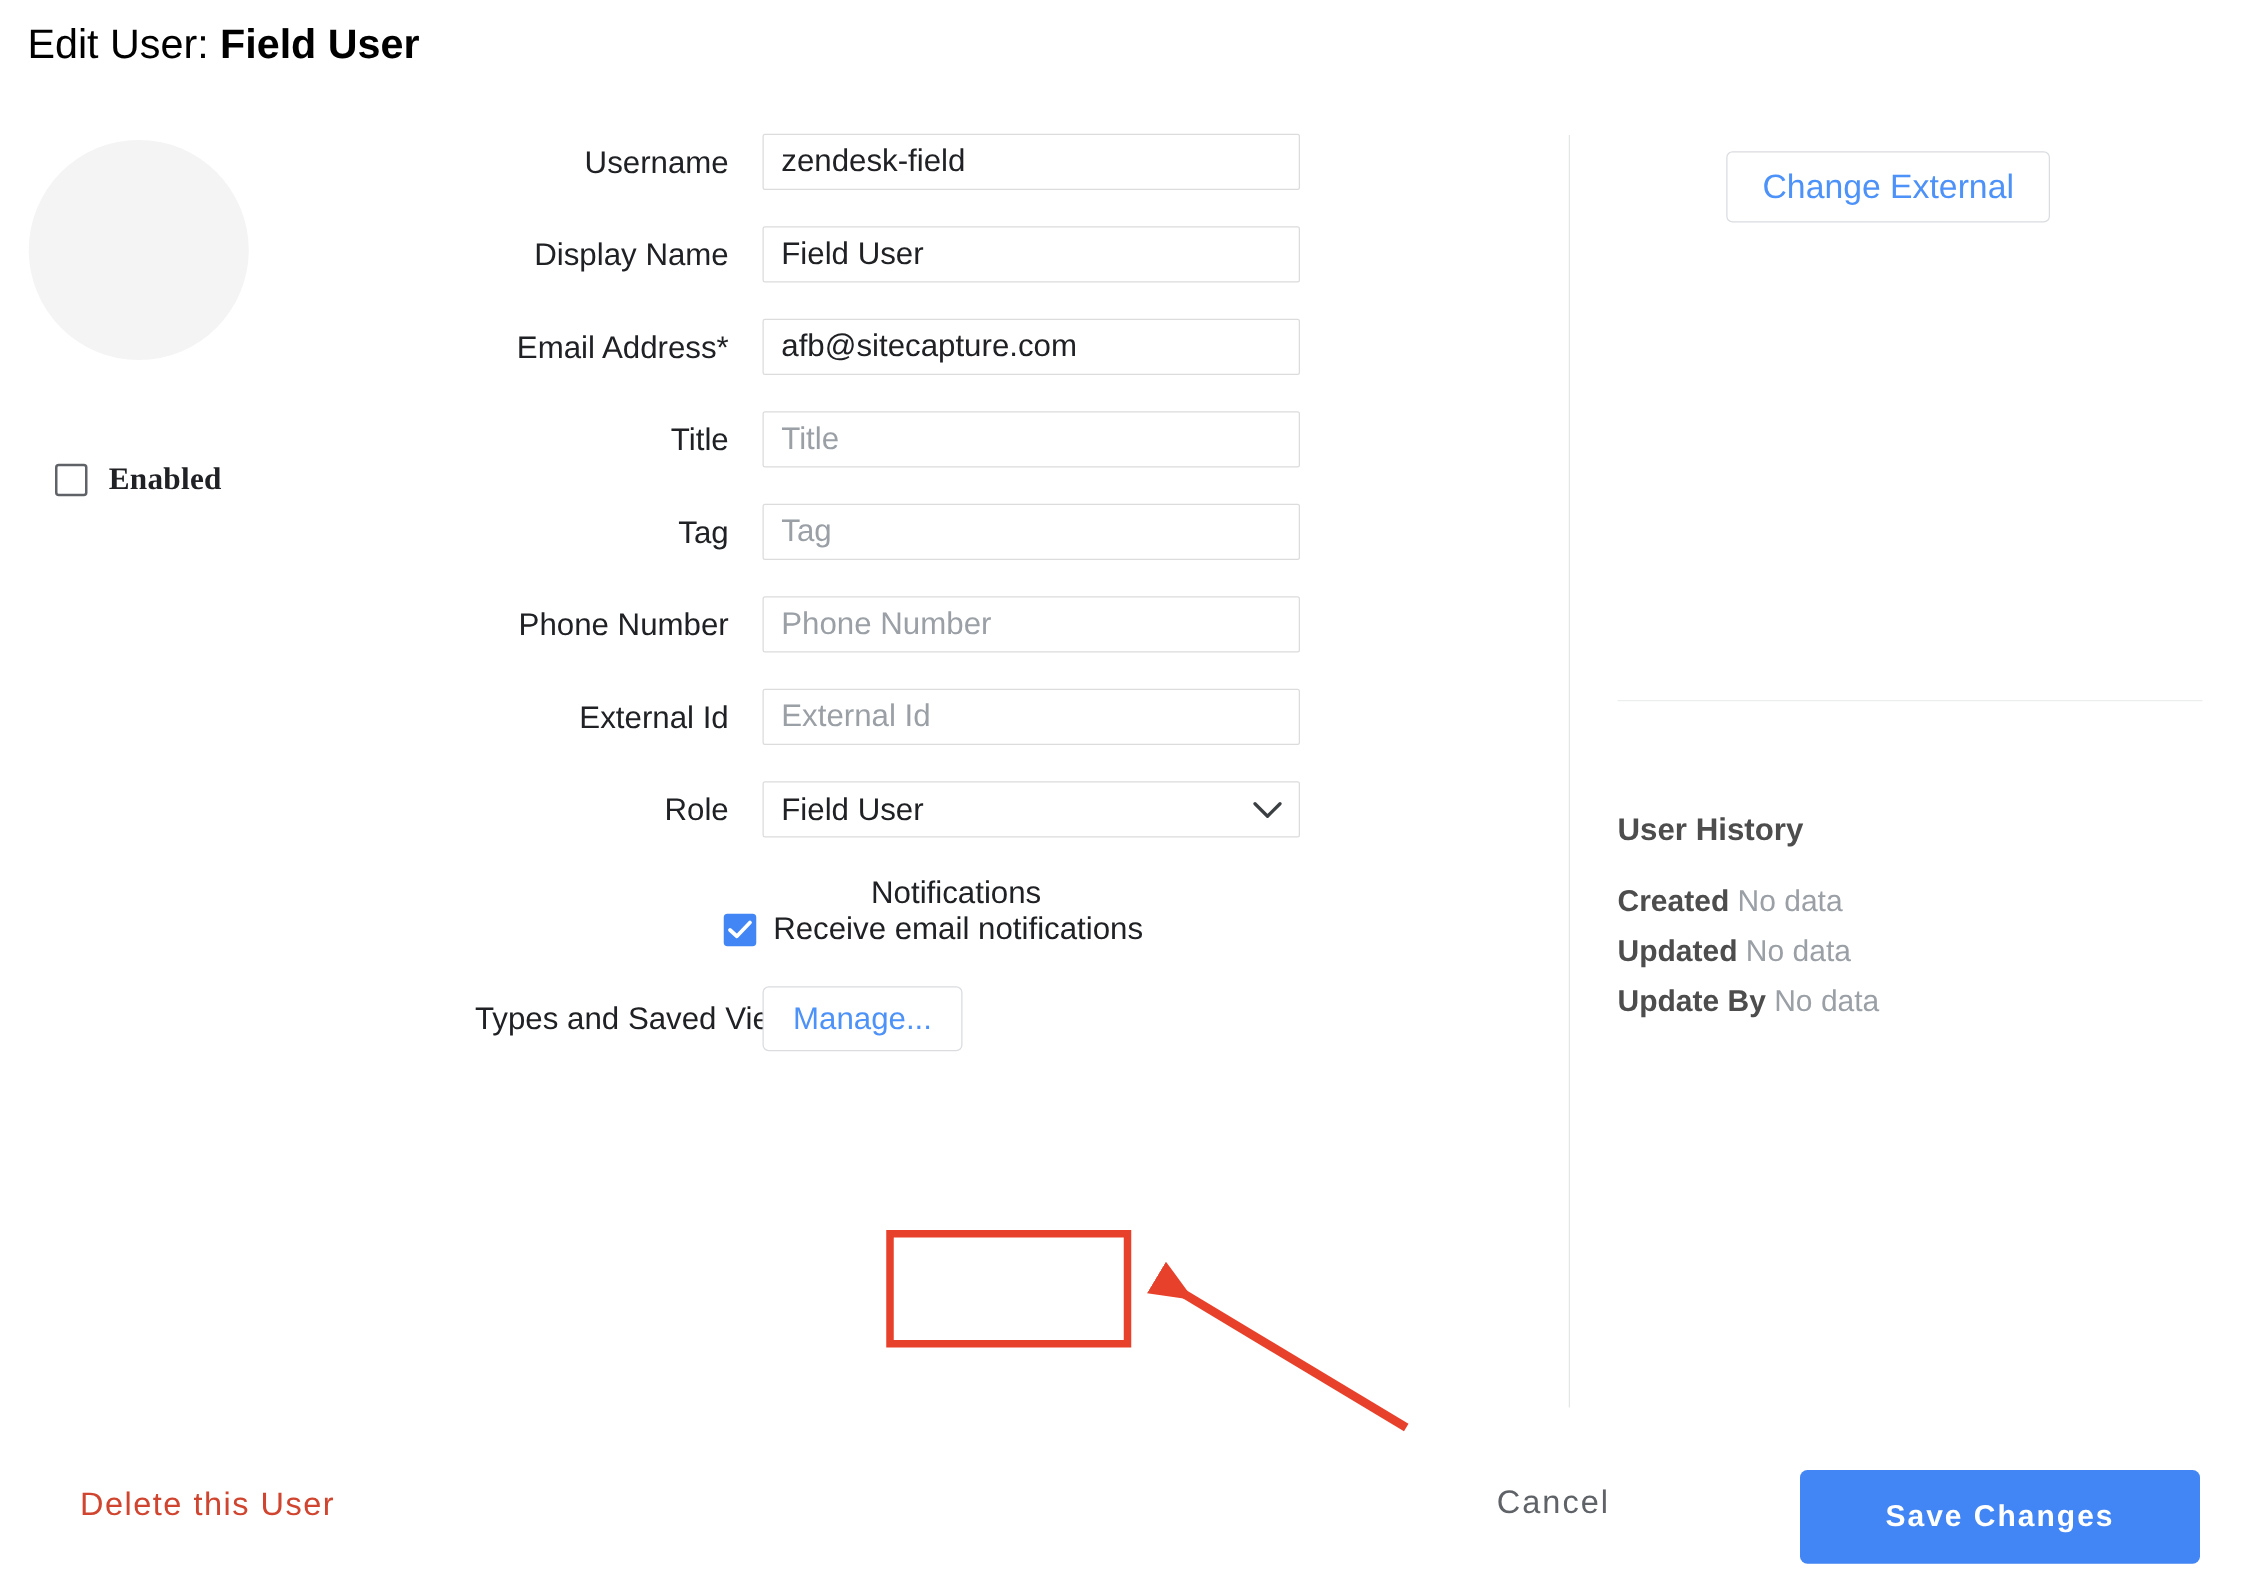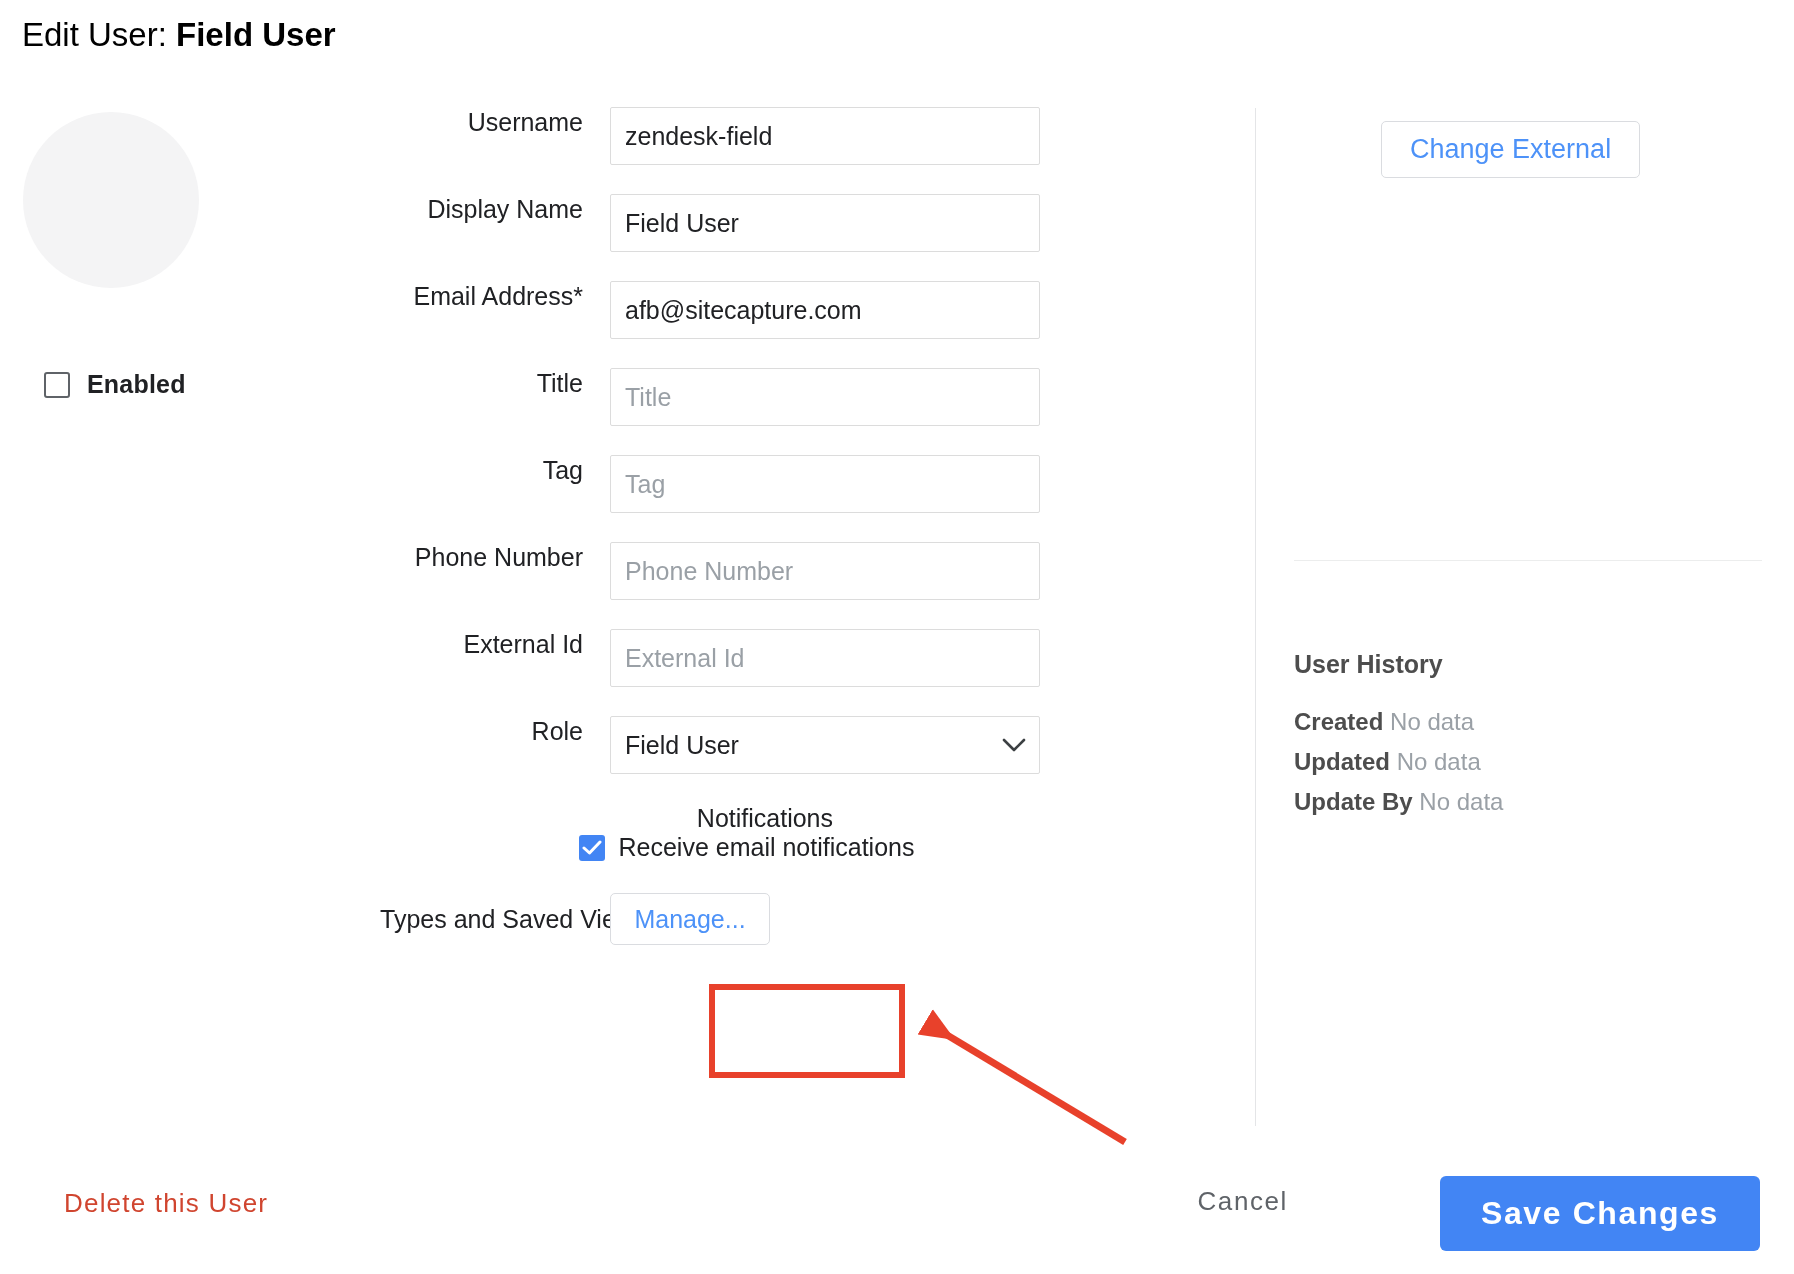--- a/index.html
+++ b/index.html
@@ -42,20 +42,21 @@
     border-radius: 50%;
     background: #f4f4f5;
   }
   #enabled-row {
     position: absolute;
     left: 44px;
     top: 370px;
     display: flex;
     align-items: center;
     gap: 17px;
+    font-family: Liberation Serif, serif;
   }
   .cb-empty {
     width: 26px;
     height: 26px;
     border: 2px solid #5f6368;
     border-radius: 3px;
     background: #fff;
     display: block;
   }
   #enabled-label {
@@ -67,22 +68,22 @@
 
   
   #form {
     position: absolute;
     left: 380px;
     top: 107px;
     width: 730px;
   }
   .field-row {
     display: flex;
-    align-items: flex-start;
-    height: 58px;
+    align-items: center;
+    height: 45px;
     margin-bottom: 29px;
   }
   .field-label {
     width: 230px;
     text-align: right;
     padding-right: 27px;
     font-size: 25px;
     color: #202124;
     white-space: nowrap;
     line-height: 30px;
@@ -264,21 +265,21 @@
     position: absolute;
     left: 1440px;
     top: 1176px;
     width: 320px;
     height: 75px;
     border: none;
     border-radius: 6px;
     background: #4285f4;
     color: #fff;
     font-family: "Liberation Sans", sans-serif;
-    font-size: 32px;
+    font-size: 24px;
     font-weight: 700;
     letter-spacing: 1.6px;
     cursor: pointer;
   }
 
   
   #annot-rect {
     position: absolute;
     left: 709px;
     top: 984px;

